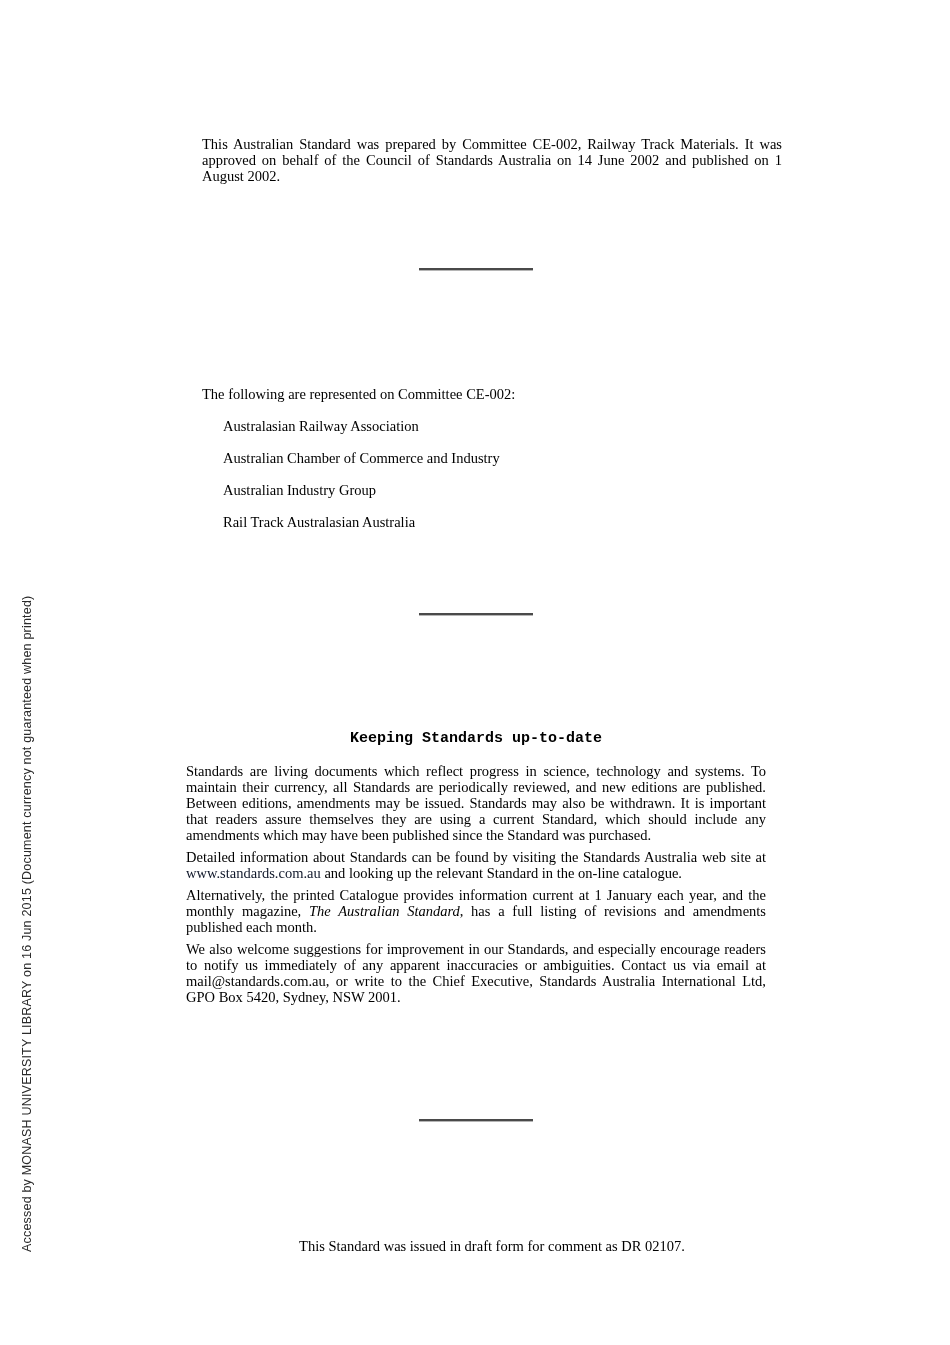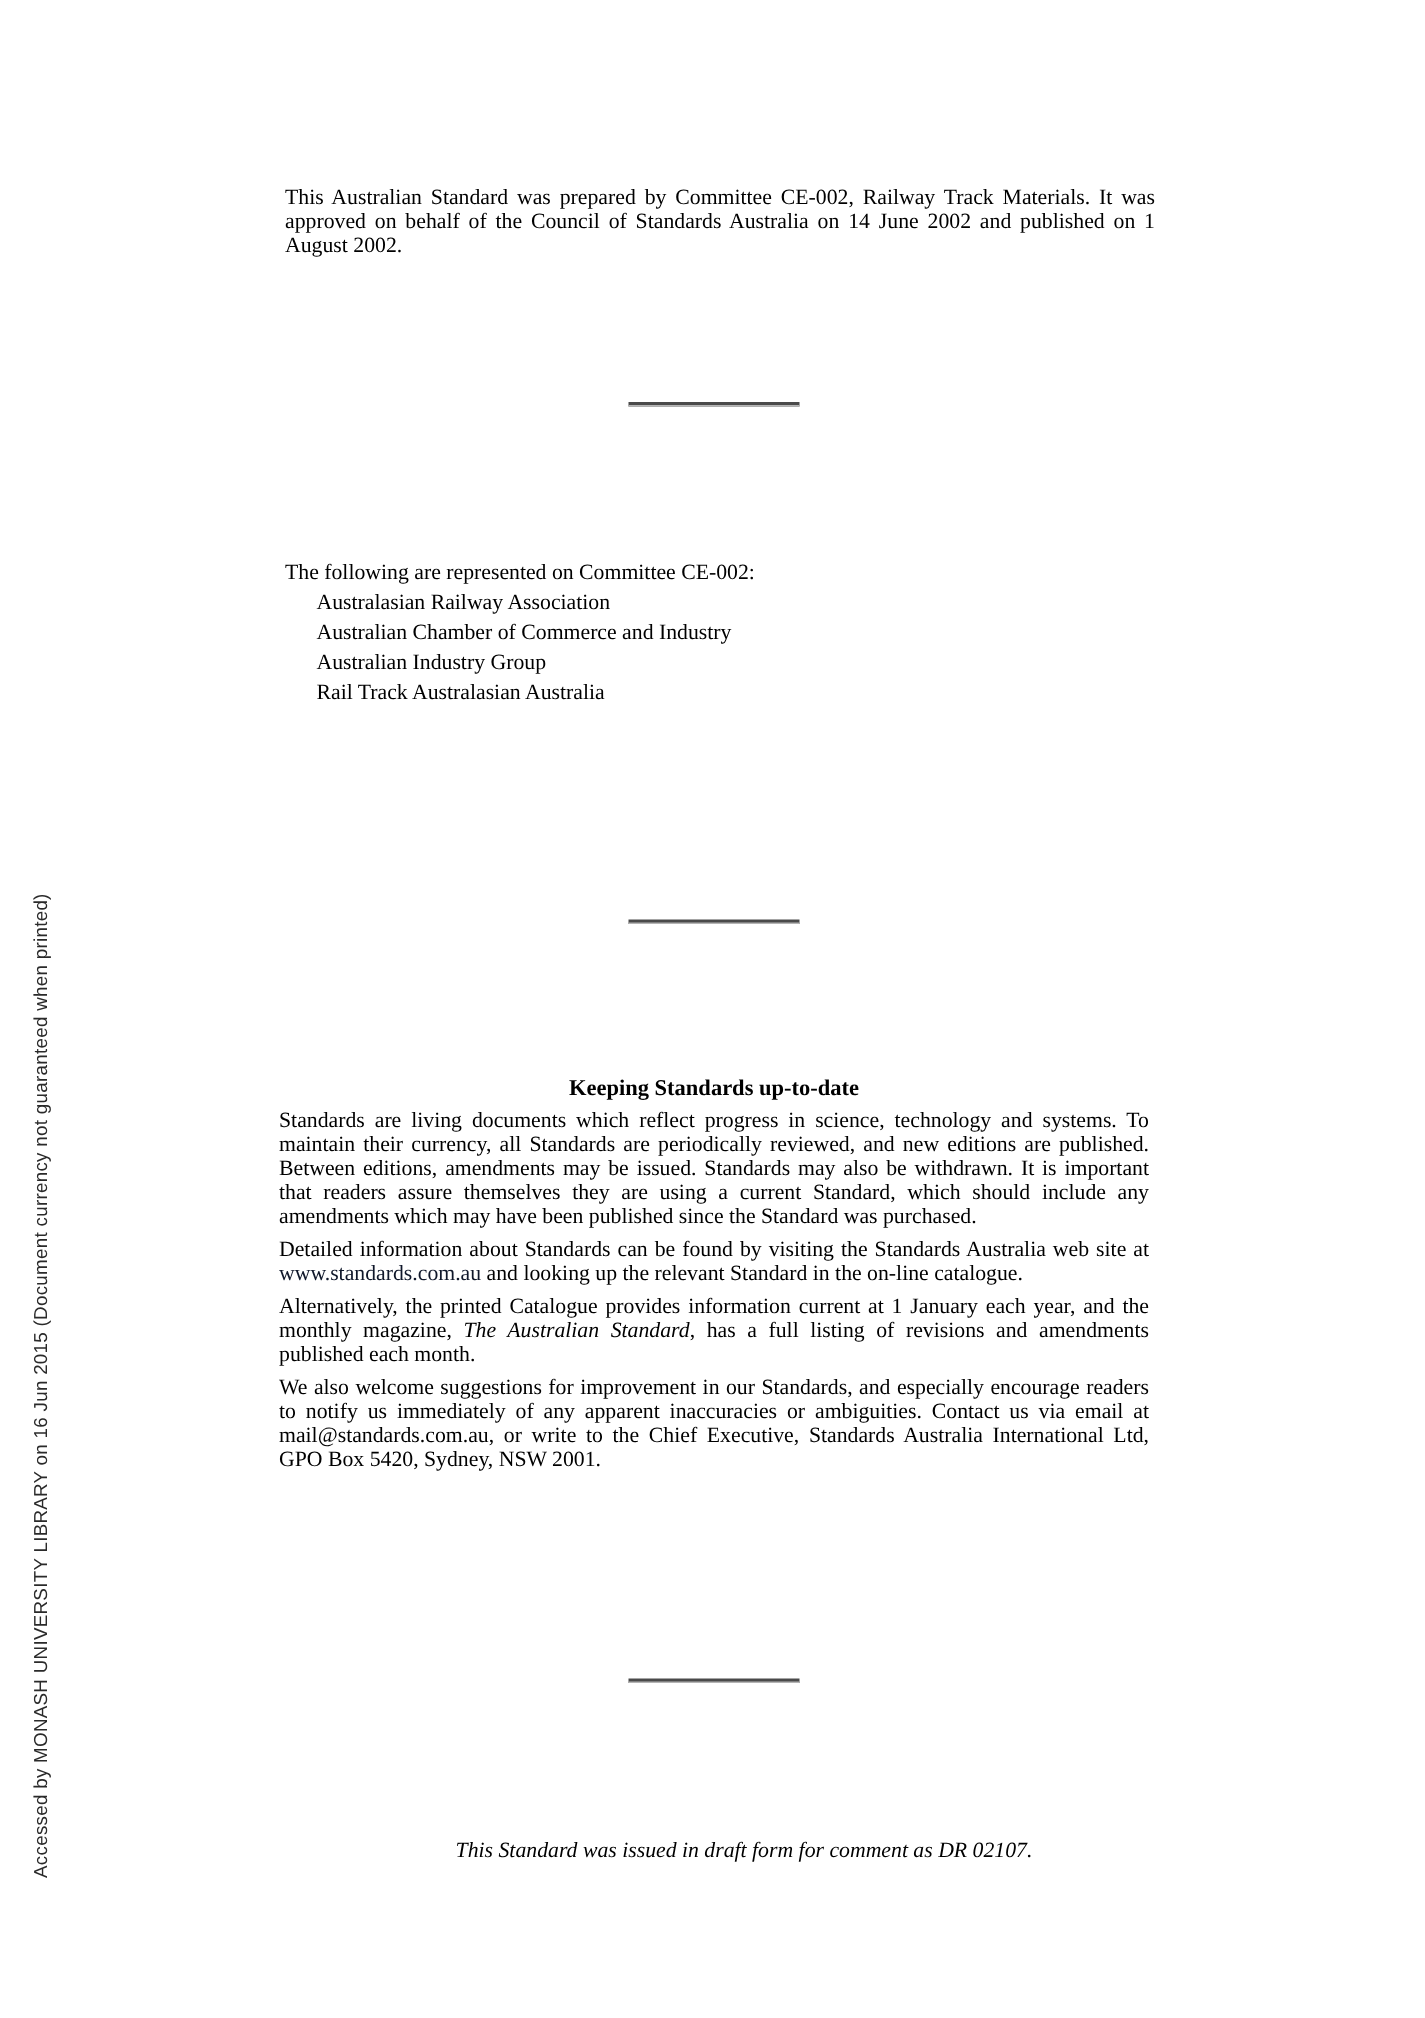--- a/index.html
+++ b/index.html
@@ -27,21 +27,21 @@
     color: #2a2a2a;
     letter-spacing: 0.2px;
   }
   .content {
     position: absolute;
     left: 186px;
     top: 0;
     width: 580px;
     height: 1345px;
   }
-  .content p { margin: 4px; }
+  .content p { margin: 16px; }
   .para {
     font-size: 14.5px;
     line-height: 16px;
     text-align: justify;
   }
   .intro { position: absolute; top: 120px; left: 0; width: 580px; }
   .rule {
     position: absolute;
     left: 233px;
     width: 114px;
@@ -55,31 +55,31 @@
   .committee { position: absolute; top: 370px; left: 0; width: 580px; font-size: 14.5px; line-height: 16px; }
   .committee-heading { margin: 0 0 9px 0; }
   .committee-member { margin: 0 0 9.3px 0; padding-left: 21px; }
   .keeping { position: absolute; top: 714px; left: 0; width: 580px; }
   .keeping-heading {
     font-size: 15px;
     line-height: 17px;
     font-weight: bold;
     text-align: center;
     margin: 0 0 6px 0;
+    font-family: Liberation Mono, monospace;
   }
   .keeping .para { margin: 0 0 6px 0; }
   .doc-link { color: #0f172a; text-decoration: none; cursor: pointer; }
   .italic { font-style: italic; }
   .draft-note {
     position: absolute;
     top: 1222px;
-    left: 16px;
+    left: 0;
     width: 580px;
     text-align: center;
-    font-style: italic;
     font-size: 14.5px;
     line-height: 16px;
   }
 </style>
 </head>
 <body>
 
 <div class="watermark">Accessed by MONASH UNIVERSITY LIBRARY on 16 Jun 2015 (Document currency not guaranteed when printed)</div>
 
 <div class="content">

